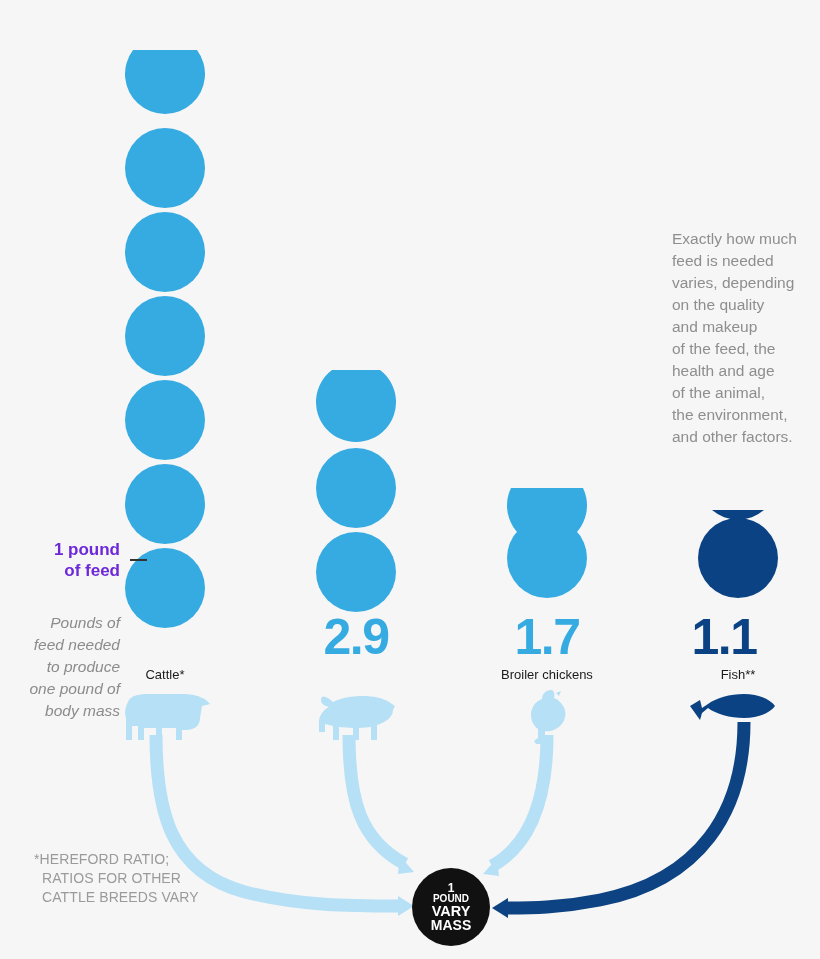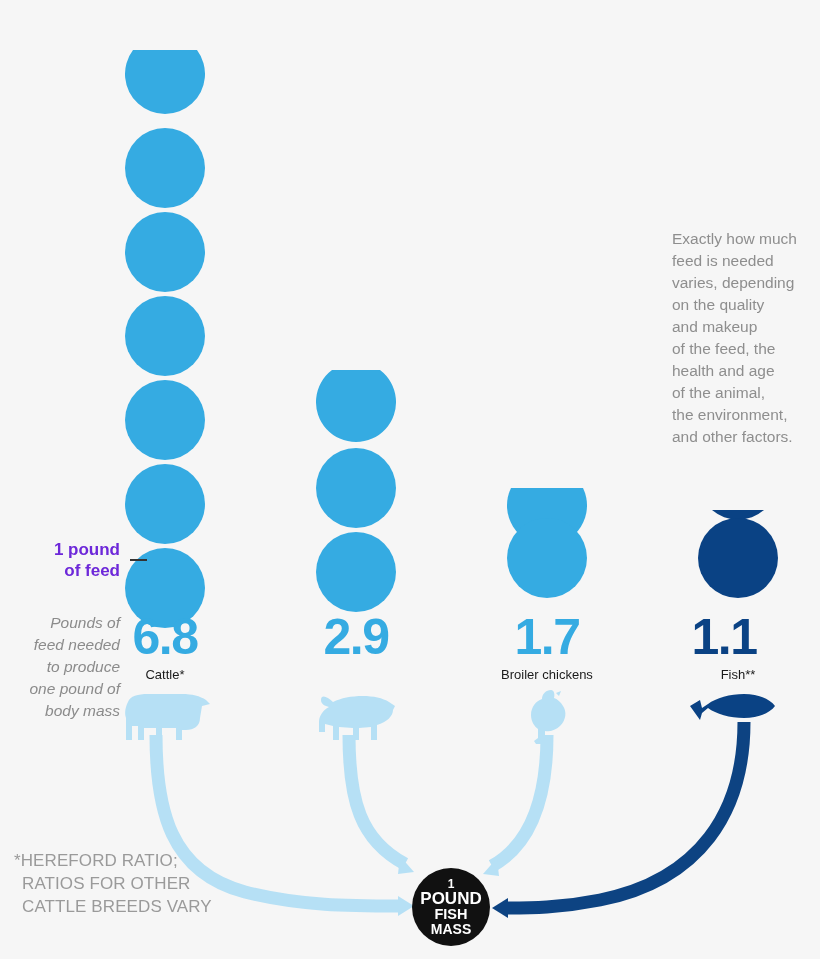--- a/index.html
+++ b/index.html
@@ -75,43 +75,44 @@
     position: absolute;
     font-size: 15.5px;
     color: #8e8e8e;
     line-height: 1.42;
     width: 160px;
   }
 
   
   .footnote {
     position: absolute;
-    font-size: 17px;
+    font-size: 14px;
     color: #9a9a9a;
     line-height: 1.34;
     letter-spacing: .1px;
+    margin-left: 20px;
   }
   .footnote .ind { display:block; text-indent: 8px; }
 
   
   .hub {
     position: absolute;
     width: 78px; height: 78px;
     border-radius: 50%;
     background: #111111;
     color: #ffffff;
     display: flex;
     flex-direction: column;
     align-items: center;
     justify-content: center;
     line-height: 1.0;
     z-index: 5;
   }
   .hub .h1 { font-size: 12px; font-weight: bold; }
-  .hub .h2 { font-size: 17px; font-weight: bold; }
+  .hub .h2 { font-size: 10px; font-weight: bold; }
   .hub .h3 { font-size: 14.5px; font-weight: bold; }
   .hub .h4 { font-size: 14px; font-weight: bold; }
 
   svg.arrows { position:absolute; left:0; top:0; width:820px; height:959px; }
 </style>
 </head>
 <body>
 
 <div id="stage">
 
@@ -137,21 +138,20 @@
         <path d="M 8 16 A 40 40 0 1 0 72 16 Z" fill="#35abe2"></path>
       </svg>
       <div class="unit" style="top:94px;"></div>
       <div class="unit" style="top:178px;"></div>
       <div class="unit" style="top:262px;"></div>
       <div class="unit" style="top:346px;"></div>
       <div class="unit" style="top:430px;"></div>
       <div class="unit" style="top:514px;"></div>
     </div>
   </div>
-  <div class="bignum" style="left:85px; top:612px;">6.8</div>
   <div class="animlabel" style="left:55px; top:668px;">Cattle*</div>
   <svg class="animicon" style="left:122px; top:688px;" width="90" height="52" viewBox="0 0 90 52">
     <path fill="#b6e0f5" d="M6 14 C8 8 16 6 26 6 L60 6 C70 6 78 8 84 12 L88 16 L80 18 L78 30 C78 38 72 42 64 42
       L60 42 L60 52 L54 52 L54 40 L40 40 L40 52 L34 52 L34 40 L22 40 L22 52 L16 52 L16 38
       L10 38 L10 52 L4 52 L4 30 C2 24 4 18 6 14 Z"></path>
   </svg>
 
   <div class="column" style="left:316px; top:362px; width:80px; height:236px;">
     <div class="stack" style="width:80px;height:236px;">
       <svg style="position:absolute;left:0;top:0;" width="80" height="80" viewBox="0 0 80 80">
@@ -222,21 +222,21 @@
     <div>of the feed, the</div>
     <div>health and age</div>
     <div>of the animal,</div>
     <div>the environment,</div>
     <div>and other factors.</div>
   </div>
 
   <div class="hub" style="left:412px; top:868px;">
     <span class="h1">1</span>
     <span class="h2">POUND</span>
-    <span class="h3">FISH</span>
+    <span class="h3">VARY</span>
     <span class="h4">MASS</span>
   </div>
 
   <div class="footnote" style="left:14px; top:850px;">
     <div>*HEREFORD RATIO;</div>
     <div class="ind">RATIOS FOR OTHER</div>
     <div class="ind">CATTLE BREEDS VARY</div>
   </div>
 
 </div>

